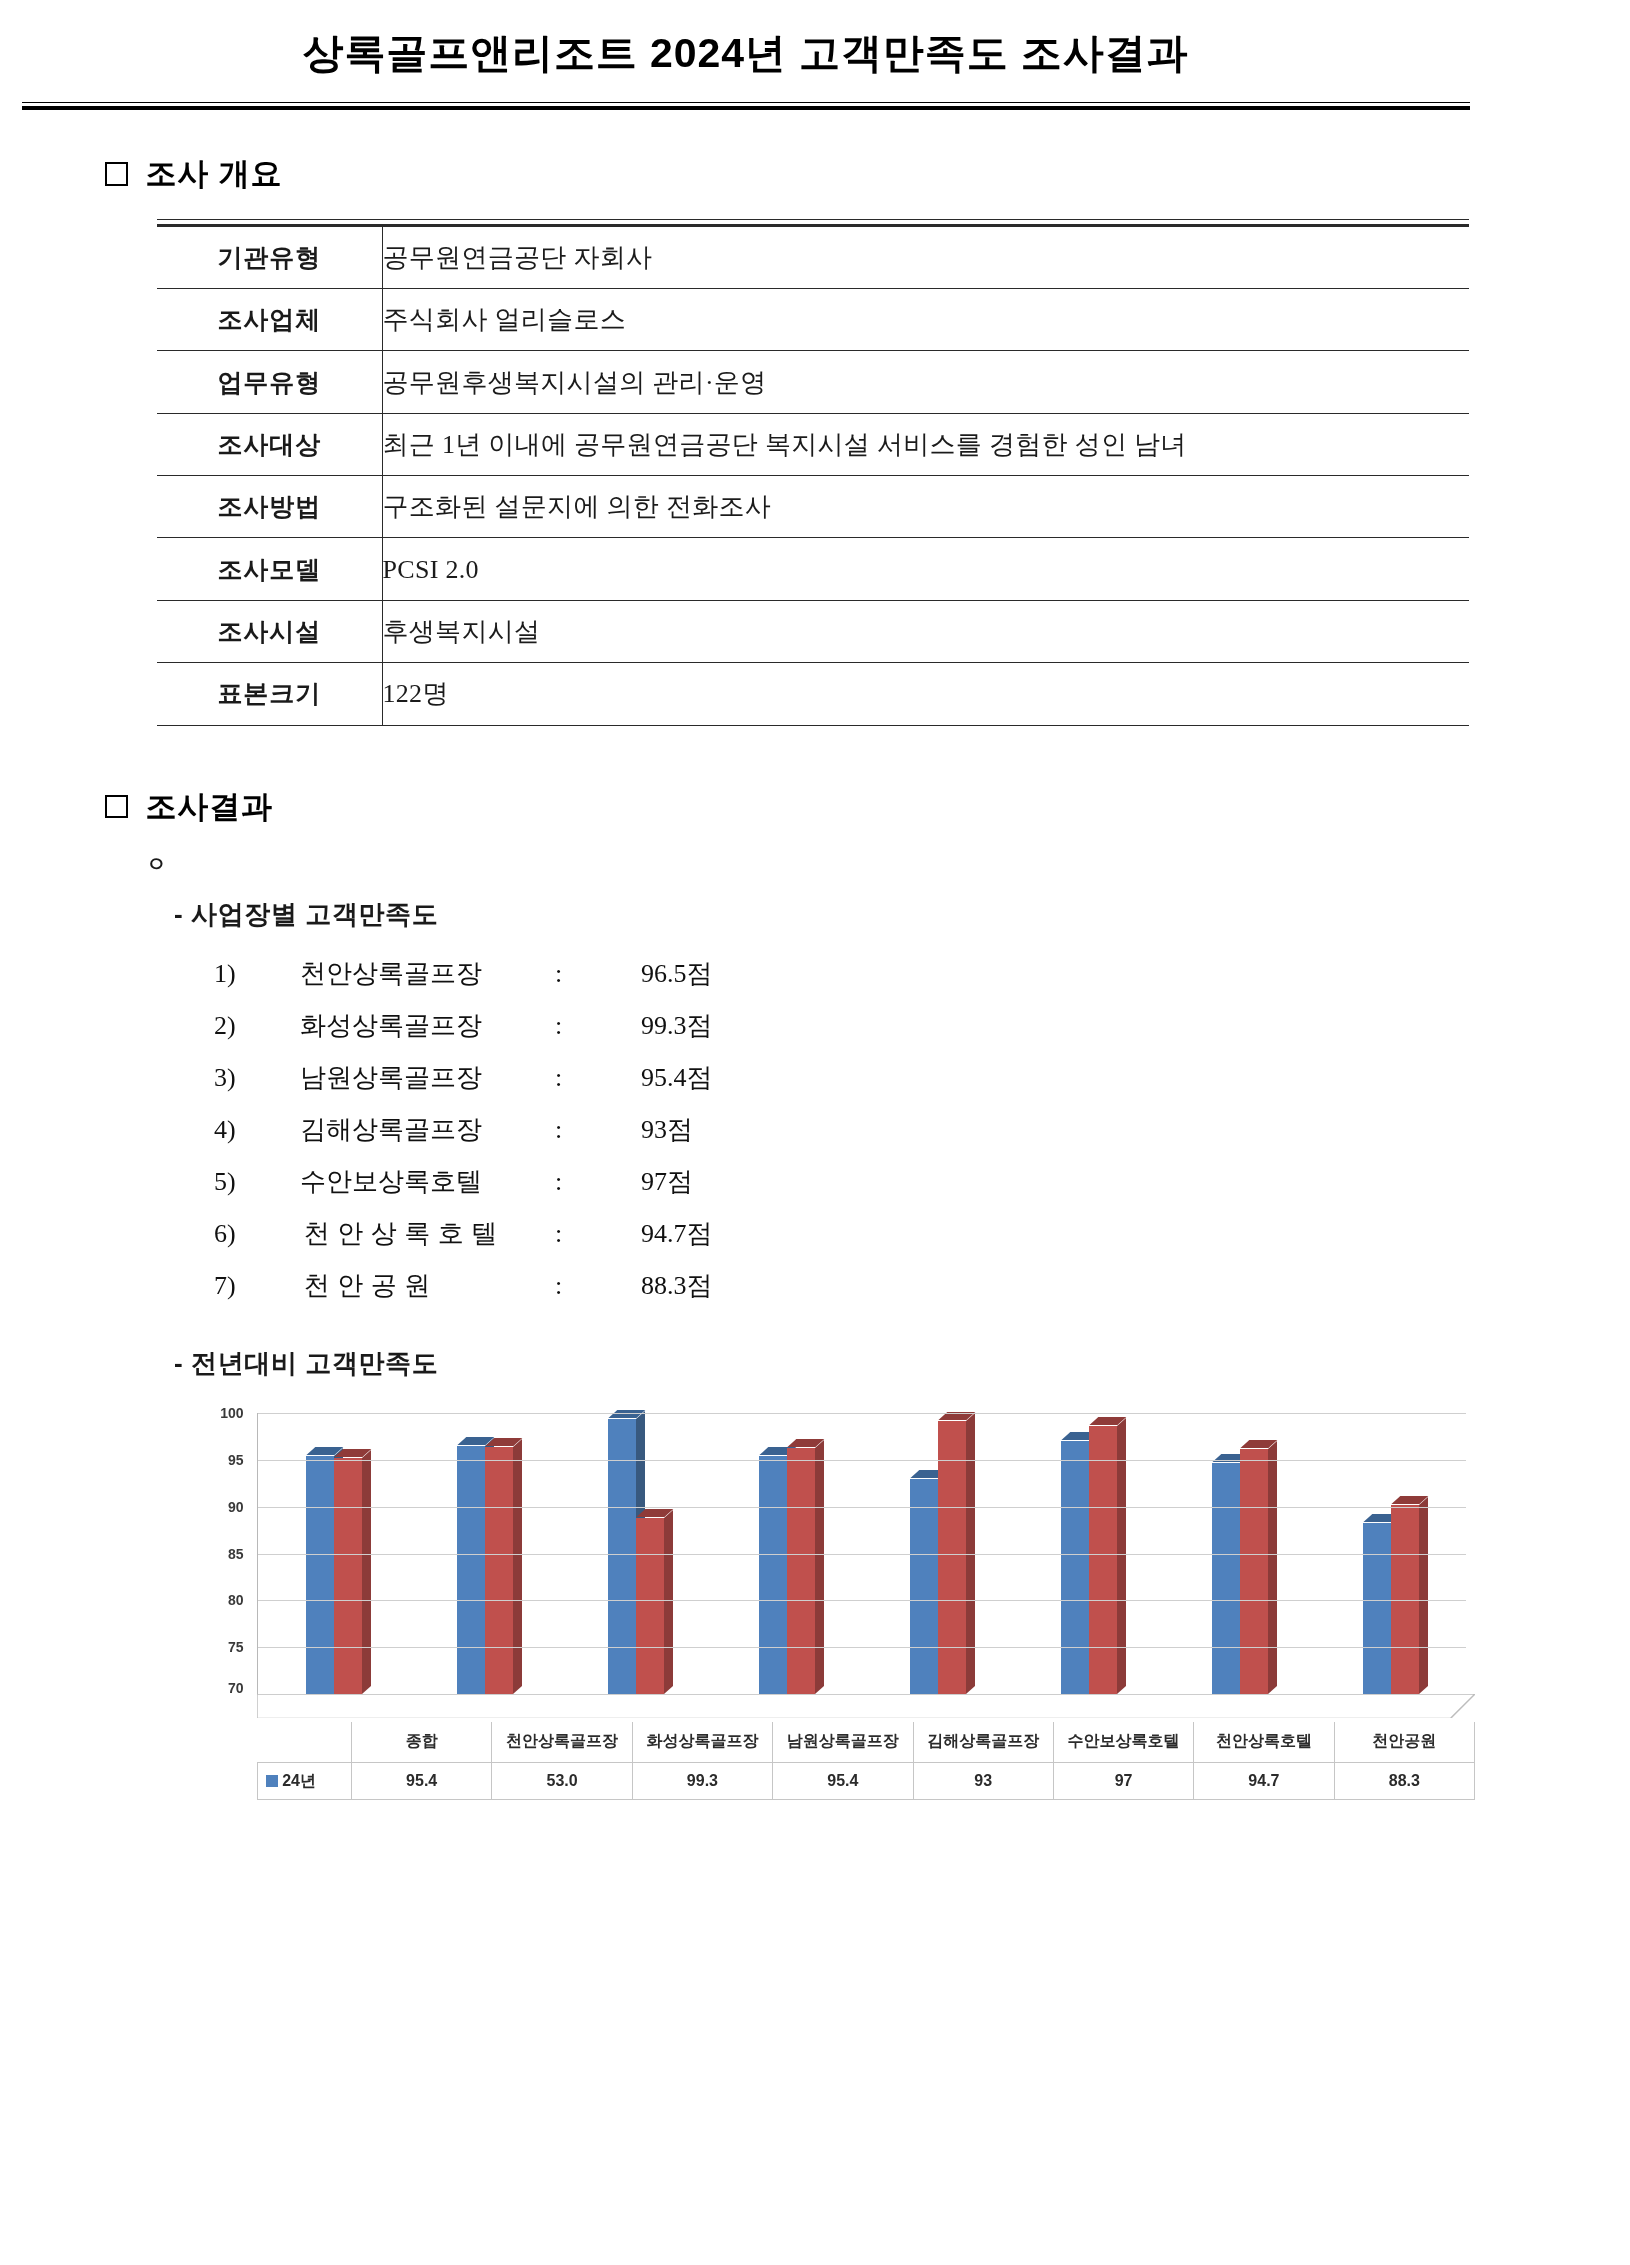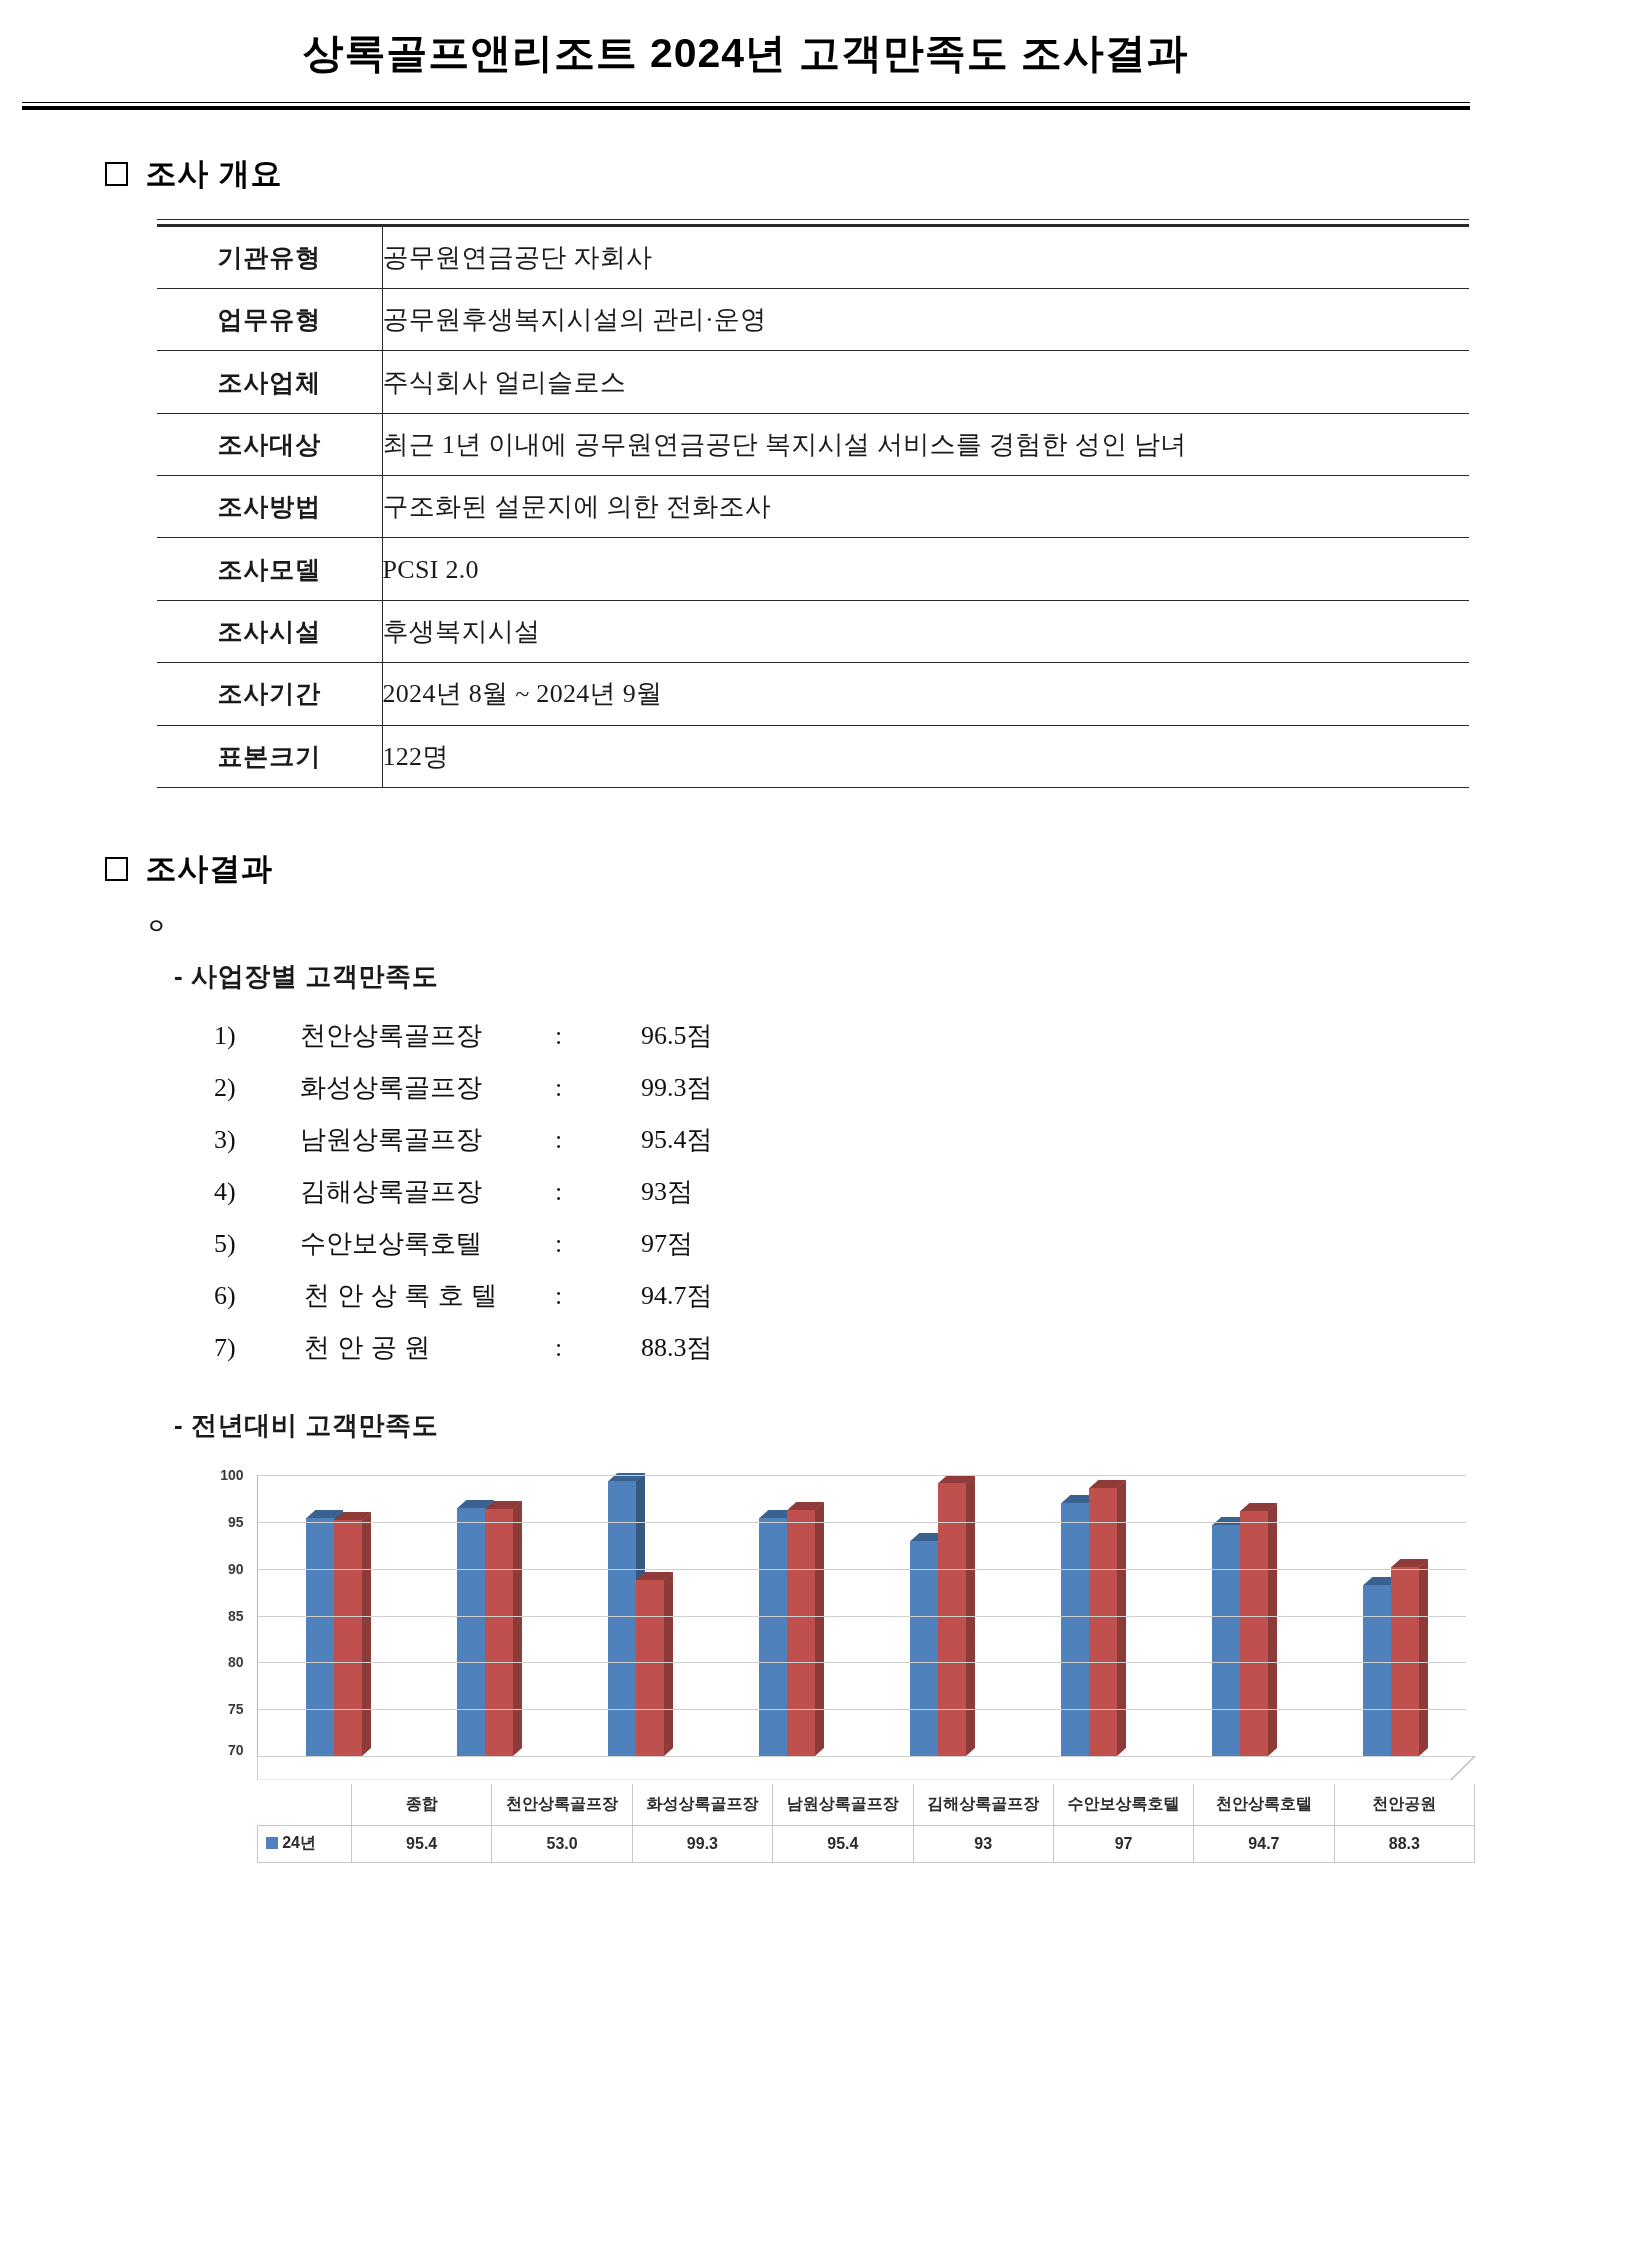--- a/index.html
+++ b/index.html
@@ -276,46 +276,42 @@
 
   <div class="overview-wrap">
     <div class="dbl-rule"></div>
     <table class="overview">
       <tbody id="overview-body">
           <tr>
             <td class="ov-key">기관유형</td>
             <td class="ov-val">공무원연금공단 자회사</td>
           </tr>
           <tr>
+            <td class="ov-key">조사업체</td>
+            <td class="ov-val">주식회사 얼리슬로스</td>
+          </tr>
+          <tr>
             <td class="ov-key">업무유형</td>
             <td class="ov-val">공무원후생복지시설의 관리·운영</td>
           </tr>
           <tr>
-            <td class="ov-key">조사업체</td>
-            <td class="ov-val">주식회사 얼리슬로스</td>
-          </tr>
-          <tr>
             <td class="ov-key">조사대상</td>
             <td class="ov-val">최근 1년 이내에 공무원연금공단 복지시설 서비스를 경험한 성인 남녀</td>
           </tr>
           <tr>
             <td class="ov-key">조사방법</td>
             <td class="ov-val">구조화된 설문지에 의한 전화조사</td>
           </tr>
           <tr>
             <td class="ov-key">조사모델</td>
             <td class="ov-val">PCSI 2.0</td>
           </tr>
           <tr>
             <td class="ov-key">조사시설</td>
             <td class="ov-val">후생복지시설</td>
-          </tr>
-          <tr>
-            <td class="ov-key">조사기간</td>
-            <td class="ov-val">2024년 8월 ~ 2024년 9월</td>
           </tr>
           <tr>
             <td class="ov-key">표본크기</td>
             <td class="ov-val">122명</td>
           </tr>
         </tbody>
     </table>
   </div>
 
   <div class="section-head" style="margin-top:60px;">

